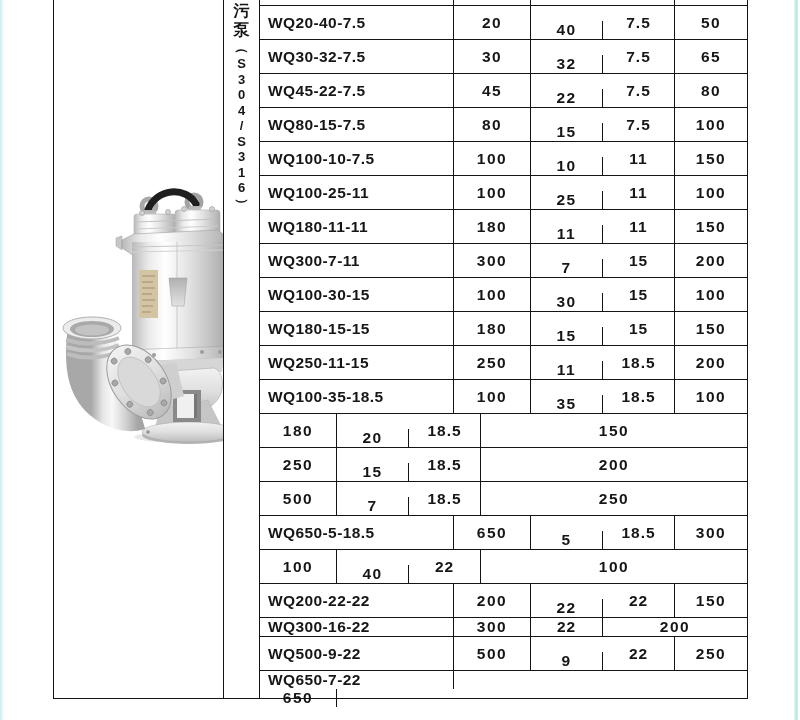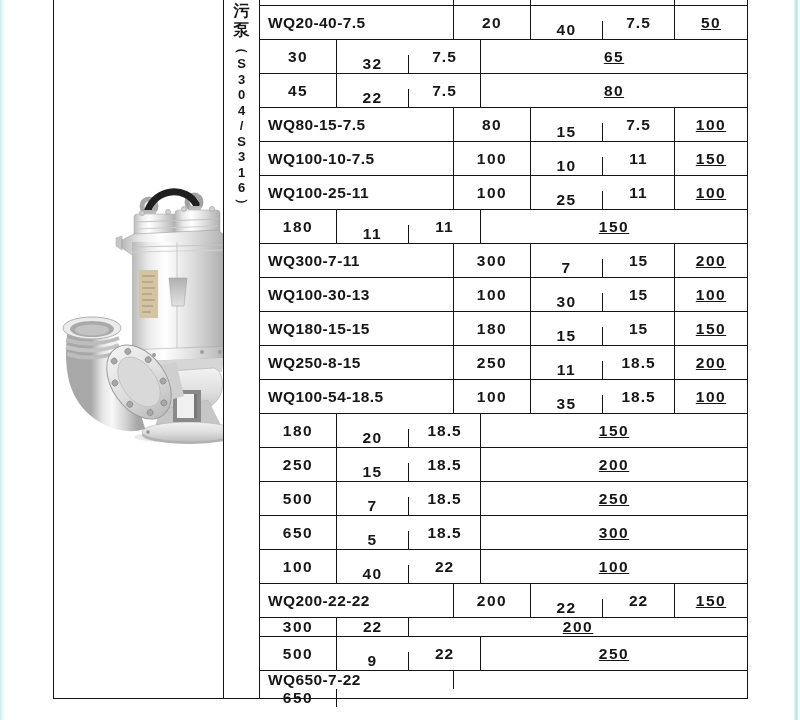--- a/index.html
+++ b/index.html
@@ -29,21 +29,21 @@
   .grid{flex:1;display:flex;flex-direction:column;box-sizing:border-box;border-right:1px solid #141414;}
   .spacer-row{height:6px;box-sizing:border-box;border-bottom:1px solid #141414;display:flex;}
   .tbody{flex:1;display:flex;flex-direction:column;}
   .trow{flex:1;display:flex;box-sizing:border-box;border-bottom:1px solid #141414;}
   .trow:last-child{border-bottom:none;flex-direction:column;}
   .cell{
     display:flex;align-items:center;justify-content:center;
     box-sizing:border-box;border-right:1px solid #141414;
     font-weight:bold;font-size:15.5px;color:#161616;
   }
-  .cell:last-child{border-right:none;text-decoration:underline;}
+  .cell:last-child{border-right:none;}
   .c-model{width:194px;justify-content:flex-start;padding-left:8px;letter-spacing:0.4px;}
   .c-flow{width:77px;letter-spacing:1.5px;}
   .c-head{width:72px;letter-spacing:1.5px;margin-top:15px;}
   .c-power{width:72px;letter-spacing:1px;}
   .c-outlet{flex:1;letter-spacing:1.5px;}
 </style>
 </head>
 <body>
 
 <div class="edge-strip left"></div>
@@ -184,26 +184,28 @@
     </div>
     <div class="tbody">
         <div class="trow">
           <div class="cell c-model">WQ20-40-7.5</div>
           <div class="cell c-flow">20</div>
           <div class="cell c-head">40</div>
           <div class="cell c-power">7.5</div>
           <div class="cell c-outlet">50</div>
         </div>
         <div class="trow">
+          <div class="cell c-model">WQ30-32-7.5</div>
           <div class="cell c-flow">30</div>
           <div class="cell c-head">32</div>
           <div class="cell c-power">7.5</div>
           <div class="cell c-outlet">65</div>
         </div>
         <div class="trow">
+          <div class="cell c-model">WQ45-22-7.5</div>
           <div class="cell c-flow">45</div>
           <div class="cell c-head">22</div>
           <div class="cell c-power">7.5</div>
           <div class="cell c-outlet">80</div>
         </div>
         <div class="trow">
           <div class="cell c-model">WQ80-15-7.5</div>
           <div class="cell c-flow">80</div>
           <div class="cell c-head">15</div>
           <div class="cell c-power">7.5</div>
@@ -217,55 +219,56 @@
           <div class="cell c-outlet">150</div>
         </div>
         <div class="trow">
           <div class="cell c-model">WQ100-25-11</div>
           <div class="cell c-flow">100</div>
           <div class="cell c-head">25</div>
           <div class="cell c-power">11</div>
           <div class="cell c-outlet">100</div>
         </div>
         <div class="trow">
+          <div class="cell c-model">WQ180-11-11</div>
           <div class="cell c-flow">180</div>
           <div class="cell c-head">11</div>
           <div class="cell c-power">11</div>
           <div class="cell c-outlet">150</div>
         </div>
         <div class="trow">
           <div class="cell c-model">WQ300-7-11</div>
           <div class="cell c-flow">300</div>
           <div class="cell c-head">7</div>
           <div class="cell c-power">15</div>
           <div class="cell c-outlet">200</div>
         </div>
         <div class="trow">
-          <div class="cell c-model">WQ100-30-13</div>
+          <div class="cell c-model">WQ100-30-15</div>
           <div class="cell c-flow">100</div>
           <div class="cell c-head">30</div>
           <div class="cell c-power">15</div>
           <div class="cell c-outlet">100</div>
         </div>
         <div class="trow">
           <div class="cell c-model">WQ180-15-15</div>
           <div class="cell c-flow">180</div>
           <div class="cell c-head">15</div>
           <div class="cell c-power">15</div>
           <div class="cell c-outlet">150</div>
         </div>
         <div class="trow">
-          <div class="cell c-model">WQ250-8-15</div>
+          <div class="cell c-model">WQ250-11-15</div>
           <div class="cell c-flow">250</div>
           <div class="cell c-head">11</div>
           <div class="cell c-power">18.5</div>
           <div class="cell c-outlet">200</div>
         </div>
         <div class="trow">
-          <div class="cell c-model">WQ100-54-18.5</div>
+          <div class="cell c-model">WQ100-35-18.5</div>
           <div class="cell c-flow">100</div>
           <div class="cell c-head">35</div>
           <div class="cell c-power">18.5</div>
           <div class="cell c-outlet">100</div>
         </div>
         <div class="trow">
           <div class="cell c-flow">180</div>
           <div class="cell c-head">20</div>
           <div class="cell c-power">18.5</div>
           <div class="cell c-outlet">150</div>
@@ -276,44 +279,47 @@
           <div class="cell c-power">18.5</div>
           <div class="cell c-outlet">200</div>
         </div>
         <div class="trow">
           <div class="cell c-flow">500</div>
           <div class="cell c-head">7</div>
           <div class="cell c-power">18.5</div>
           <div class="cell c-outlet">250</div>
         </div>
         <div class="trow">
+          <div class="cell c-model">WQ650-5-18.5</div>
           <div class="cell c-flow">650</div>
           <div class="cell c-head">5</div>
           <div class="cell c-power">18.5</div>
           <div class="cell c-outlet">300</div>
         </div>
         <div class="trow">
           <div class="cell c-flow">100</div>
           <div class="cell c-head">40</div>
           <div class="cell c-power">22</div>
           <div class="cell c-outlet">100</div>
         </div>
         <div class="trow">
           <div class="cell c-model">WQ200-22-22</div>
           <div class="cell c-flow">200</div>
           <div class="cell c-head">22</div>
           <div class="cell c-power">22</div>
           <div class="cell c-outlet">150</div>
         </div>
         <div class="trow">
+          <div class="cell c-model">WQ300-16-22</div>
           <div class="cell c-flow">300</div>
           <div class="cell c-power">22</div>
           <div class="cell c-outlet">200</div>
         </div>
         <div class="trow">
+          <div class="cell c-model">WQ500-9-22</div>
           <div class="cell c-flow">500</div>
           <div class="cell c-head">9</div>
           <div class="cell c-power">22</div>
           <div class="cell c-outlet">250</div>
         </div>
         <div class="trow">
           <div class="cell c-model">WQ650-7-22</div>
           <div class="cell c-flow">650</div>
           <div class="cell c-head">7</div>
           <div class="cell c-power">22</div>

